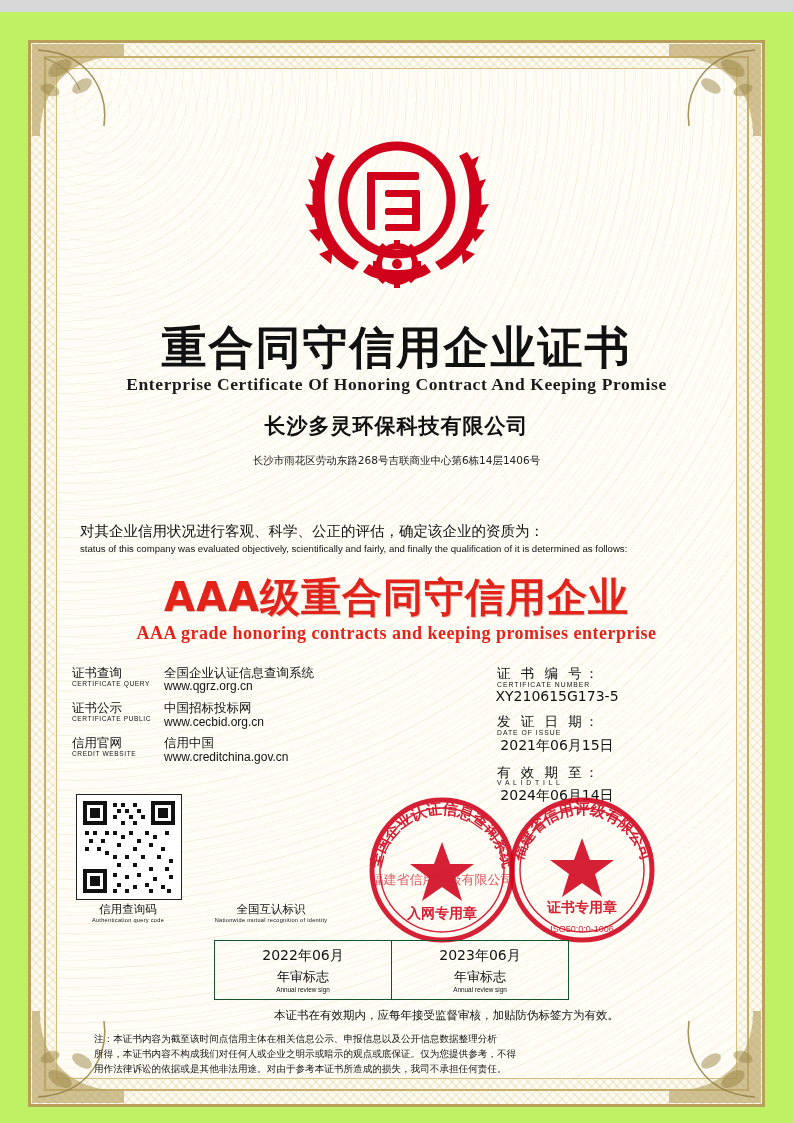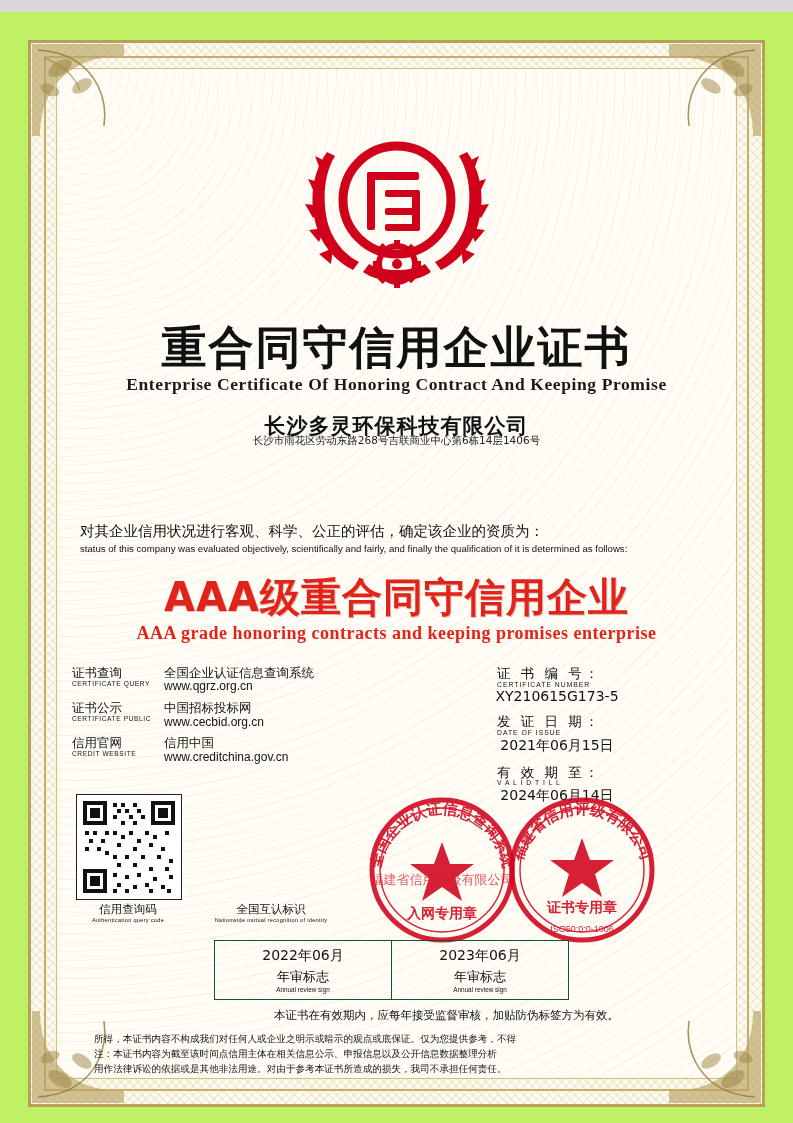--- a/index.html
+++ b/index.html
@@ -50,21 +50,21 @@
     position:absolute;left:0;right:0;top:296px;text-align:center;
     font-family:"Liberation Serif","DejaVu Serif",serif;
     font-size:17.5px;font-weight:bold;color:#1a1a1a;letter-spacing:0.6px;
   }
   .company{
     position:absolute;left:0;right:0;top:334px;text-align:center;
     font-family:"DejaVu Sans","Liberation Sans",sans-serif;
     font-size:21px;font-weight:bold;color:#111;letter-spacing:1px;
   }
   .address{
-    position:absolute;left:0;right:0;top:356px;text-align:center;
+    position:absolute;left:0;right:0;top:376px;text-align:center;
     font-family:"DejaVu Sans","Liberation Sans",sans-serif;
     font-size:10.5px;color:#222;
   }
   .para{position:absolute;left:10px;right:10px;}
   .para .cn{
     font-family:"DejaVu Sans","Liberation Sans",sans-serif;
     font-size:14.5px;color:#111;line-height:1.35;
   }
   .para .en{
     font-family:"Liberation Sans","DejaVu Sans",sans-serif;
@@ -408,19 +408,19 @@
         <div class="cn">年审标志</div>
         <div class="en">Annual review sign</div>
       </div>
     </div>
 
     <div class="note">
       <div class="l1">本证书在有效期内，应每年接受监督审核，加贴防伪标签方为有效。</div>
     </div>
 
     <div class="disc">
+      <p>注：本证书内容为截至该时间点信用主体在相关信息公示、申报信息以及公开信息数据整理分析</p>
       <p>所得，本证书内容不构成我们对任何人或企业之明示或暗示的观点或底保证。仅为您提供参考，不得</p>
-      <p>注：本证书内容为截至该时间点信用主体在相关信息公示、申报信息以及公开信息数据整理分析</p>
       <p>用作法律诉讼的依据或是其他非法用途。对由于参考本证书所造成的损失，我司不承担任何责任。</p>
     </div>
 
   </div>
 </div>
 
 </body></html>

